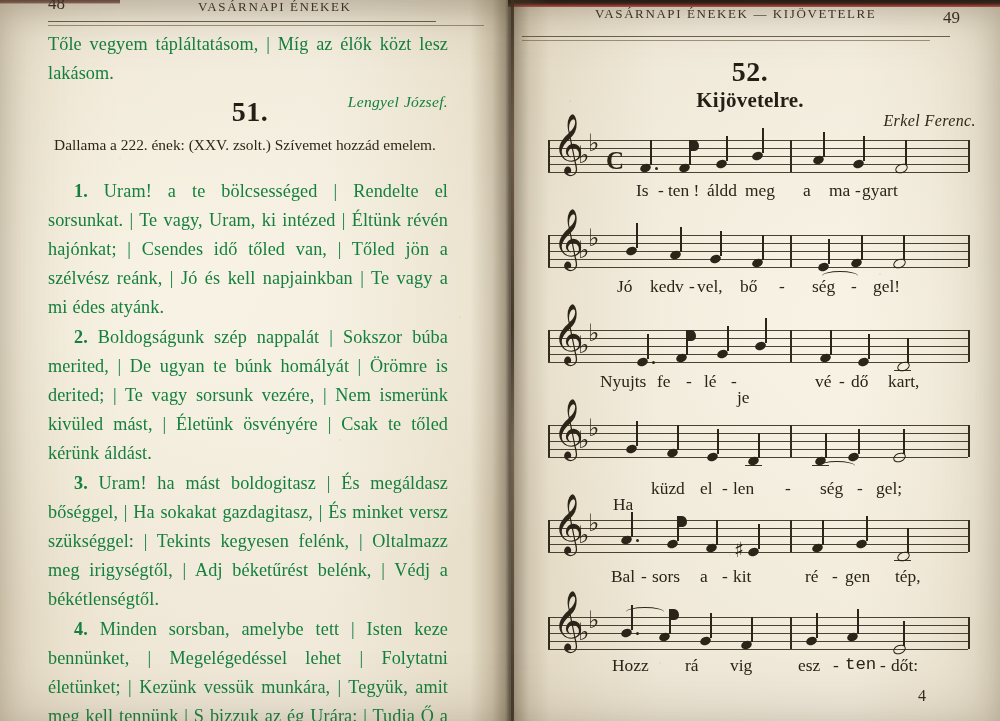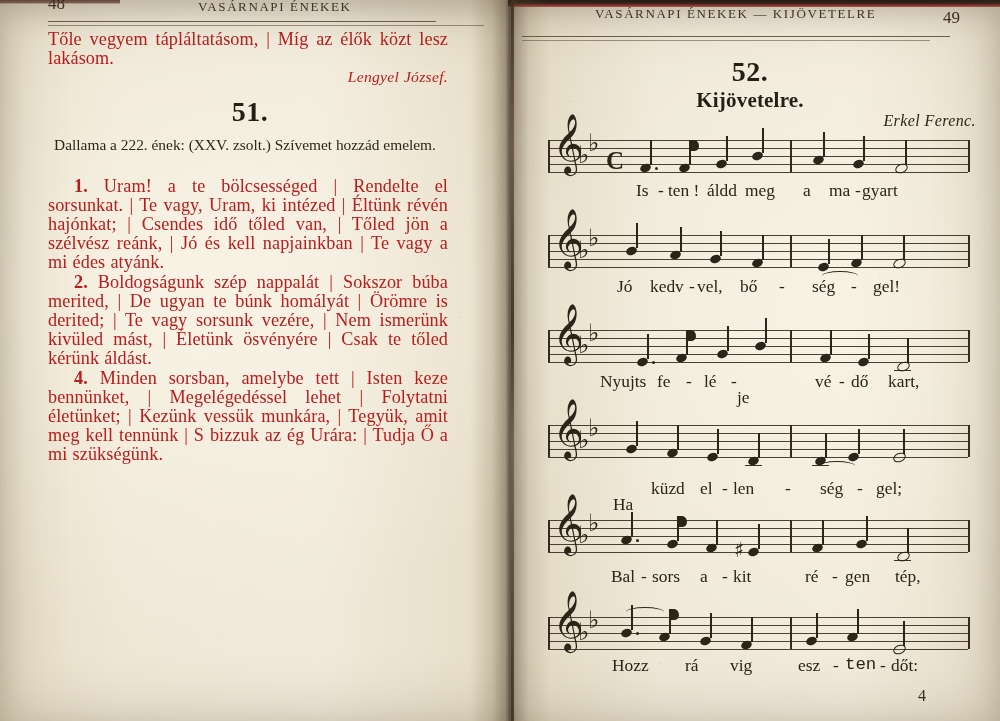--- a/index.html
+++ b/index.html
@@ -103,23 +103,23 @@
     font-size: 17px;
     font-family: "Liberation Serif", serif;
     color: #362d22;
   }
 
   
   .hymn-text {
     position: absolute;
     font-family: "Liberation Serif", serif;
     font-size: 18.2px;
-    line-height: 19px;
+    line-height: 29px;
     text-align: justify;
-    color: #b91c1c;
+    color: #15803d;
     letter-spacing: .1px;
     word-spacing: .5px;
   }
   .verse { margin: 0 0 1px 0; text-indent: 26px; }
   .verse-num { font-weight: bold; }
   .author {
     display: block;
     text-align: right;
     font-style: italic;
     font-size: 15.6px;
@@ -309,20 +309,24 @@
     <div class="tune-note blur-soft" style="top:135px; left:40px; width:410px;">Dallama a 222. ének: (XXV. zsolt.) Szívemet hozzád emelem.</div>
 
     <div class="hymn-text blur-soft" style="left:48px; top:177px; width:400px;">
       <p class="verse">
         <span class="verse-num">1.</span>
         <span>Uram! a te bölcsességed | Rendelte el sorsunkat. | Te vagy, Uram, ki intézed | Éltünk révén hajónkat; | Csendes idő tőled van, | Tőled jön a szélvész reánk, | Jó és kell napjainkban | Te vagy a mi édes atyánk.</span>
       </p>
       <p class="verse">
         <span class="verse-num">2.</span>
         <span>Boldogságunk szép nappalát | Sokszor búba merited, | De ugyan te búnk homályát | Örömre is derited; | Te vagy sorsunk vezére, | Nem ismerünk kivüled mást, | Életünk ösvényére | Csak te tőled kérünk áldást.</span>
+      </p>
+      <p class="verse">
+        <span class="verse-num">3.</span>
+        <span>Uram! ha mást boldogitasz | És megáldasz bőséggel, | Ha sokakat gazdagitasz, | És minket versz szükséggel: | Tekints kegyesen felénk, | Oltalmazz meg irigységtől, | Adj béketűrést belénk, | Védj a békétlenségtől.</span>
       </p>
       <p class="verse">
         <span class="verse-num">4.</span>
         <span>Minden sorsban, amelybe tett | Isten keze bennünket, | Megelégedéssel lehet | Folytatni életünket; | Kezünk vessük munkára, | Tegyük, amit meg kell tennünk | S bizzuk az ég Urára: | Tudja Ő a mi szükségünk.</span>
       </p>
     </div>
   </div>
 
   <div class="page" id="right-page">
     <div class="runhead small-caps" style="left:95px; top:6px;">VASÁRNAPI ÉNEKEK — KIJÖVETELRE</div>

